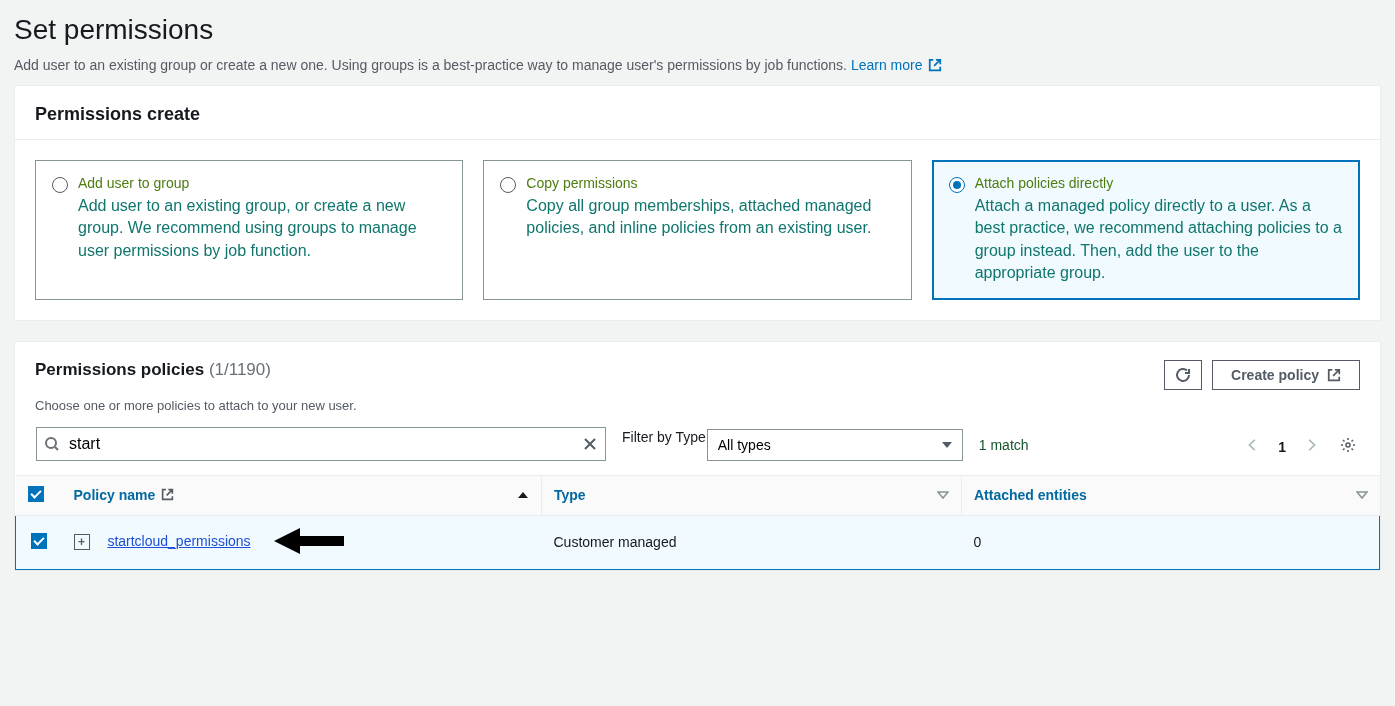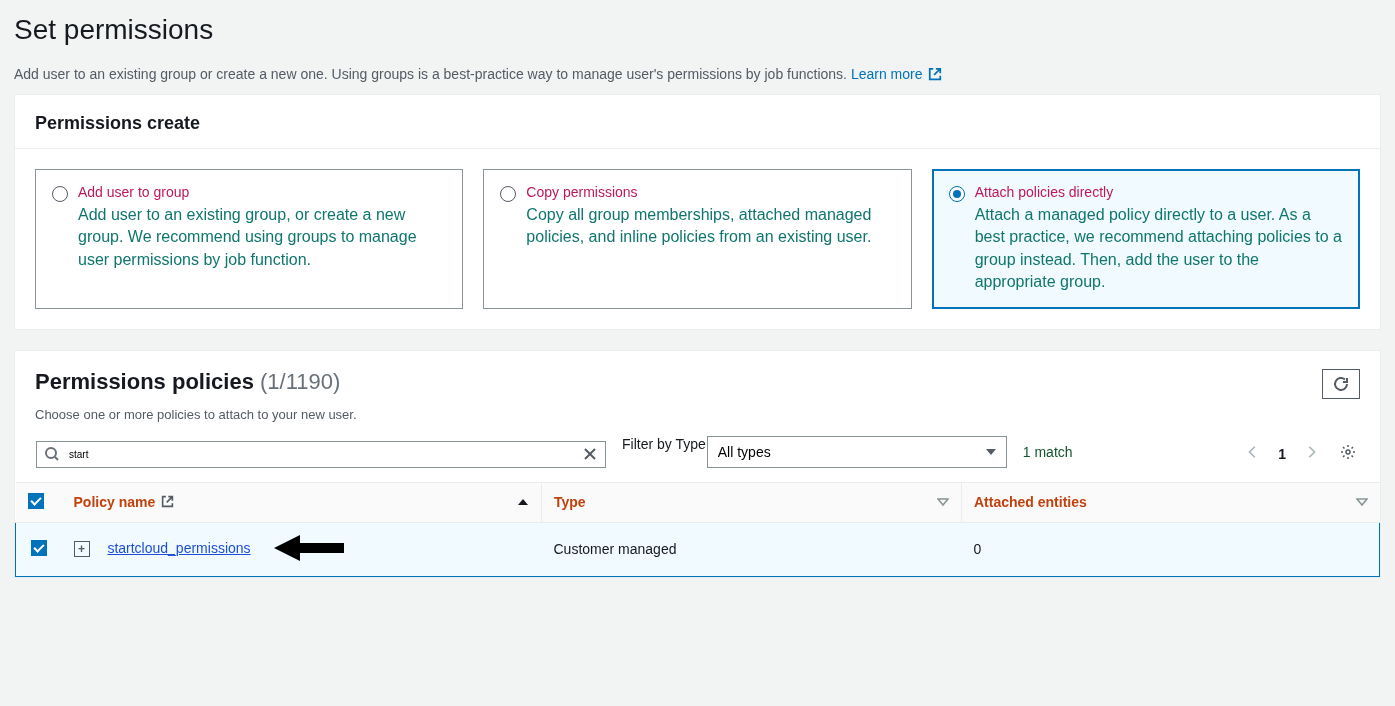--- a/index.html
+++ b/index.html
@@ -1,56 +1,56 @@
 <!DOCTYPE html>
 <html><head>
 <meta charset="utf-8">
 <style>
 * { box-sizing: border-box; margin: 0; padding: 0; font-family: "Amazon Ember", "Helvetica Neue", Arial, sans-serif; }
 body { background: #f2f3f3; padding: 14px; color: #16191f; }
 .page-header { margin-bottom: 12px; }
-.page-title { font-size: 28px; font-weight: 400; margin-bottom: 20px; }
+.page-title { font-size: 28px; font-weight: 400; margin-bottom: 11px; }
 .page-desc { font-size: 14px; color: #545b64; }
 .learn-more { color: #0073bb; text-decoration: none; }
 .ext-icon { display:inline-block; vertical-align: -2px; margin-left:2px; }
 .panel { background:#fff; border:1px solid #eaeded; margin-bottom:20px; }
 .panel-header { padding:18px 20px 14px 20px; border-bottom:1px solid #eaeded; }
 .panel-title { font-size:18px; font-weight:700; }
 .panel-body { padding:20px; }
 .options-row { display:flex; gap:20px; }
 .option-card { flex:1; border:1px solid #879596; padding:14px 16px; cursor:pointer; display:flex; gap:10px; }
 .option-card.selected { border:2px solid #0073bb; background:#f1faff; padding:13px 15px; }
 .radio { width:16px; height:16px; border:1px solid #545b64; border-radius:50%; position:relative; flex-shrink:0; margin-top:2px; background:#fff;}
 .option-card.selected .radio { border:1px solid #0073bb; }
 .option-card.selected .radio::after { content:""; position:absolute; width:8px; height:8px; background:#0073bb; border-radius:50%; top:3px; left:3px; }
-.option-title { font-size:14px; font-weight:400; color:#be185d; margin-bottom:4px; }
+.option-title { font-size:14px; font-weight:400; color:#4d7c0f; margin-bottom:4px; }
 .option-desc { font-size:16px; color:#0f766e; line-height:1.4; }
 .policies-header { display:flex; justify-content:space-between; align-items:flex-start; padding:18px 20px 8px 20px; }
-.policies-title { font-size:22px; font-weight:700; }
+.policies-title { font-size:17px; font-weight:700; }
 .policies-count { font-weight:400; color:#687078; }
 .policies-sub { font-size:13px; color:#545b64; padding:0 20px 14px 20px; }
 .btn { background:#fff; border:1px solid #545b64; padding:6px 18px; font-size:14px; font-weight:700; cursor:pointer; color:#545b64; display:inline-flex; align-items:center; gap:8px; }
 .btn-icon-only { padding:6px 10px; }
 .header-actions { display:flex; gap:10px; }
 .filters-row { display:flex; align-items:flex-end; gap:16px; padding:0 20px 14px 20px; }
 .filter-col { display:flex; flex-direction:row; gap:1px; }
 .filter-label { font-size:14px; color:#16191f; }
 .search-wrapper { position:relative; width:570px; }
-.search-input { width:100%; padding:7px 32px 7px 32px; border:1px solid #879596; font-size:10px; }
+.search-input { width:100%; padding:7px 32px 7px 32px; border:1px solid #879596; font-size:16px; }
 .search-icon { position:absolute; left:8px; top:50%; transform:translateY(-50%); color:#687078; }
 .clear-icon { position:absolute; right:8px; top:50%; transform:translateY(-50%); cursor:pointer; color:#545b64; }
-.select-wrapper { position:relative; width:300px; }
+.select-wrapper { position:relative; width:256px; }
 .select { width:100%; padding:7px 30px 7px 10px; border:1px solid #879596; font-size:14px; background:#fff; appearance:none; cursor:pointer; }
 .select-caret { position:absolute; right:10px; top:50%; transform:translateY(-50%); pointer-events:none; }
 .match-text { font-size:14px; color:#14532d; }
 .pagination { margin-left:auto; display:flex; align-items:center; gap:14px; }
 .page-arrow { color:#aab7b8; cursor:pointer; padding:4px;}
 .page-num { font-size:14px; font-weight:700; }
 table { width:100%; border-collapse:collapse; }
-thead th { background:#fafafa; border-top:1px solid #eaeded; border-bottom:1px solid #eaeded; padding:10px 12px; text-align:left; font-size:14px; font-weight:700; color:#c2410c; position:relative; }
+thead th { background:#fafafa; border-top:1px solid #eaeded; border-bottom:1px solid #eaeded; padding:10px 12px; text-align:left; font-size:14px; font-weight:700; color:#0369a1; position:relative; }
 thead th.sep { border-left:1px solid #eaeded; }
 tbody td { padding:12px; font-size:14px; border-bottom:1px solid #eaeded; }
 tbody tr.selected { background:#f1faff; border:1px solid #0073bb; }
 tbody tr.selected td { border-top:1px solid #0073bb; border-bottom:1px solid #0073bb; }
 tbody tr.selected td:first-child { border-left:1px solid #0073bb; }
 tbody tr.selected td:last-child { border-right:1px solid #0073bb; }
 .checkbox { width:16px; height:16px; border:1px solid #0073bb; background:#0073bb; position:relative; display:inline-block; cursor:pointer; }
 .checkbox::after { content:""; position:absolute; left:4px; top:1px; width:4px; height:8px; border:solid #fff; border-width:0 2px 2px 0; transform:rotate(45deg); }
 .sort-icon { position:absolute; right:12px; top:50%; transform:translateY(-50%); }
 .policy-link { color:#1d4ed8; text-decoration:underline; }
@@ -116,20 +116,26 @@
         <span>Permissions policies</span>
         <span class="policies-count">(1/1190)</span>
       </h2>
     </div>
     <div class="header-actions">
       <button class="btn btn-icon-only">
         <svg width="16" height="16" viewBox="0 0 16 16">
             <path fill="none" stroke="#545b64" stroke-width="2" d="M14 8a6 6 0 1 1-2-4.5M14 2v4h-4"></path>
           </svg>
       </button>
+      <button class="btn">
+        <span>Create policy</span>
+        <svg width="14" height="14" viewBox="0 0 16 16">
+            <path fill="none" stroke="#545b64" stroke-width="2" d="M6 2H2v12h12v-4M9 2h5v5M14 2L7 9"></path>
+          </svg>
+      </button>
     </div>
   </div>
   <p class="policies-sub">Choose one or more policies to attach to your new user.</p>
 
   <div class="filters-row">
     <div class="filter-col">
       <div style="height:20px"></div>
       <div class="search-wrapper">
         <svg class="search-icon" width="16" height="16" viewBox="0 0 16 16">
             <circle cx="7" cy="7" r="5" fill="none" stroke="#687078" stroke-width="2"></circle>

